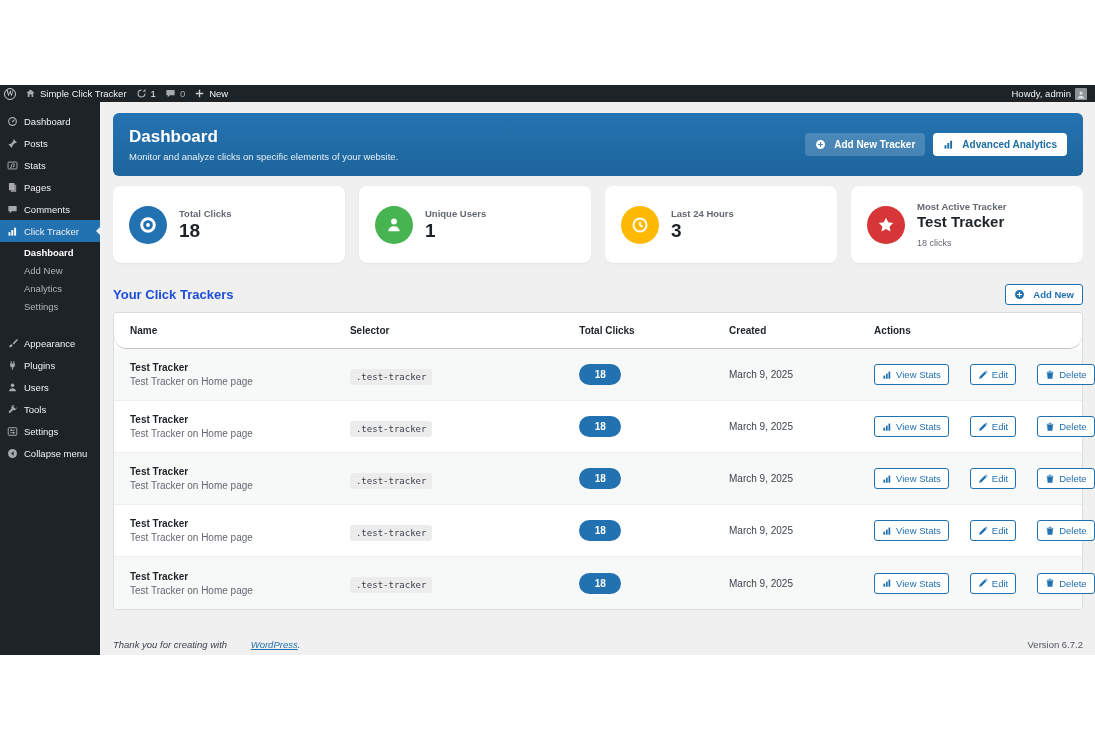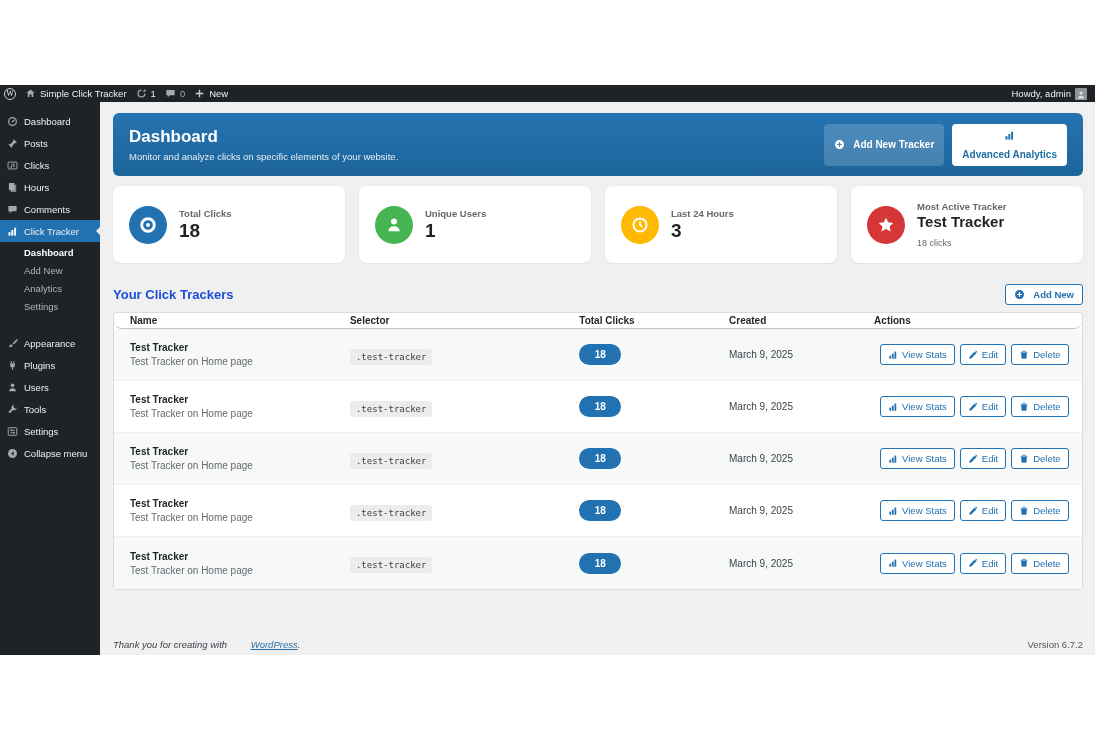--- a/index.html
+++ b/index.html
@@ -38,48 +38,48 @@
   
   .content { flex:1; background:#f0f0f1; position:relative; padding:11px 12px 0 13px; overflow:hidden; }
 
   .banner { background:linear-gradient(180deg,#2573b1,#1d659c); border-radius:6px; height:63px; padding:12px 16px; display:flex; align-items:center; justify-content:space-between; }
   .banner-title { color:#fff; font-size:17px; font-weight:bold; margin-bottom:4px; }
   .banner-sub { color:rgba(255,255,255,.88); font-size:9.5px; }
   .banner-actions { display:flex; gap:8px; }
   .btn { display:inline-flex; align-items:center; gap:8px; border:none; border-radius:4px; font-family:inherit; cursor:pointer; }
   .btn svg { width:11px; height:11px; }
   .btn-ghost { background:rgba(255,255,255,.18); color:#fff; font-size:10px; font-weight:bold; padding:6px 10px; }
-  .btn-white { background:#fff; color:#1d6fa5; font-size:10px; font-weight:bold; padding:6px 10px;flex-direction:column; }
+  .btn-white { background:#fff; color:#1d6fa5; font-size:10px; font-weight:bold; padding:6px 10px; }
 
   .stats-row { display:flex; gap:14px; margin-top:10px; }
   .stat-card { flex:1; background:#fff; border-radius:8px; height:77px; display:flex; align-items:center; gap:12px; padding:0 16px; box-shadow:0 1px 2px rgba(0,0,0,.06); }
   .stat-icon { width:38px; height:38px; border-radius:50%; display:flex; align-items:center; justify-content:center; color:#fff; flex:0 0 38px; }
   .stat-icon svg { width:18px; height:18px; }
   .stat-label { font-size:9.5px; color:#646970; font-weight:bold; margin-bottom:2px; }
   .stat-value { font-size:19px; font-weight:bold; color:#1d2327; line-height:1.1; }
   .stat-card.has-sub .stat-value { font-size:15px; }
   .stat-sub { font-size:9px; color:#646970; margin-top:8px; }
 
   .section-head { display:flex; align-items:center; justify-content:space-between; margin-top:20px; height:22px; }
   .section-title { font-size:13px; font-weight:bold; color:#1d4ed8; }
   .btn-outline { background:#fff; color:#2271b1; border:1px solid #2271b1; border-radius:3px; font-size:9.5px; font-weight:bold; padding:4px 8px; }
 
   .table-card { background:#fff; border:1px solid #dcdcde; border-radius:3px; margin-top:7px; }
   .t-head, .t-row { display:grid; grid-template-columns:23.5% 24.5% 16% 15.5% 20.5%; align-items:center; padding:0 16px; }
-  .t-head { height:16px; border-bottom:1px solid #c3c4c7;border-radius:13px; }
+  .t-head { height:36px; border-bottom:1px solid #c3c4c7;border-radius:13px; }
   .t-head span { font-size:10px; font-weight:bold; color:#1d2327; }
   .t-row { height:52px; border-bottom:1px solid #eee; }
   .t-row:last-child { border-bottom:none; }
   .t-row:nth-child(odd) { background:#f7f8f8; }
   .row-name { font-size:10px; font-weight:bold; color:#1d2327; margin-bottom:3px; }
   .row-desc { font-size:10px; color:#646970; }
   .selector-chip { font-family:"DejaVu Sans Mono", monospace; font-size:9px; background:#ececed; color:#3c434a; padding:3px 6px; border-radius:3px; }
   .badge { display:inline-block; min-width:42px; text-align:center; background:#2271b1; color:#fff; font-size:10px; font-weight:bold; padding:5px 0; border-radius:12px; }
   .row-created { font-size:10px; color:#3c434a; }
-  .cell-actions { display:flex; gap:5px;margin-left:6px; }
+  .cell-actions { display:flex; gap:21px; }
   .act-btn { display:inline-flex; align-items:center; gap:4px; background:#fff; color:#2271b1; border:1px solid #2271b1; border-radius:3px; font-size:9.5px; padding:4px 7px; font-family:inherit; cursor:pointer; white-space:nowrap; }
   .act-btn svg { width:10px; height:10px; }
 
   .footer { position:absolute; left:13px; right:12px; bottom:5px; display:flex; align-items:center; justify-content:space-between; font-size:9.5px; color:#3c434a; }
   .footer-left { font-style:italic; }
   .footer-left a { color:#2271b1; text-decoration:underline; cursor:pointer;margin-left:21px; }
   .footer-version { color:#50575e; }
 </style>
 </head>
 <body>
@@ -165,30 +165,30 @@
             </li>
             <li class="menu-item">
               <span class="mi">
                 <svg viewBox="0 0 16 16" fill="currentColor" xmlns="http://www.w3.org/2000/svg" width="100%" height="100%">
                   <rect x="1.5" y="3" width="13" height="10" rx="1.2" fill="none" stroke="currentColor" stroke-width="1.4"></rect>
                   <path d="M6.6 10.4V6.5l3.8-1v3.9" fill="none" stroke="currentColor" stroke-width="1.2"></path>
                   <circle cx="5.8" cy="10.5" r="1.1"></circle>
                   <circle cx="9.6" cy="9.5" r="1.1"></circle>
                 </svg>
               </span>
-              <span>Clicks</span>
+              <span>Stats</span>
             </li>
             <li class="menu-item">
               <span class="mi">
                 <svg viewBox="0 0 16 16" fill="currentColor" xmlns="http://www.w3.org/2000/svg" width="100%" height="100%">
                   <rect x="2.8" y="1.5" width="8" height="10.5" rx="0.8"></rect>
                   <rect x="5.4" y="4" width="8" height="10.5" rx="0.8" opacity="0.75"></rect>
                 </svg>
               </span>
-              <span>Hours</span>
+              <span>Pages</span>
             </li>
             <li class="menu-item">
               <span class="mi">
                 <svg viewBox="0 0 16 16" fill="currentColor" xmlns="http://www.w3.org/2000/svg" width="100%" height="100%">
                   <path d="M2 3h12v7.5H7.2L4 13.6v-3.1H2z"></path>
                 </svg>
               </span>
               <span>Comments</span>
             </li>
             <li class="menu-item active">

